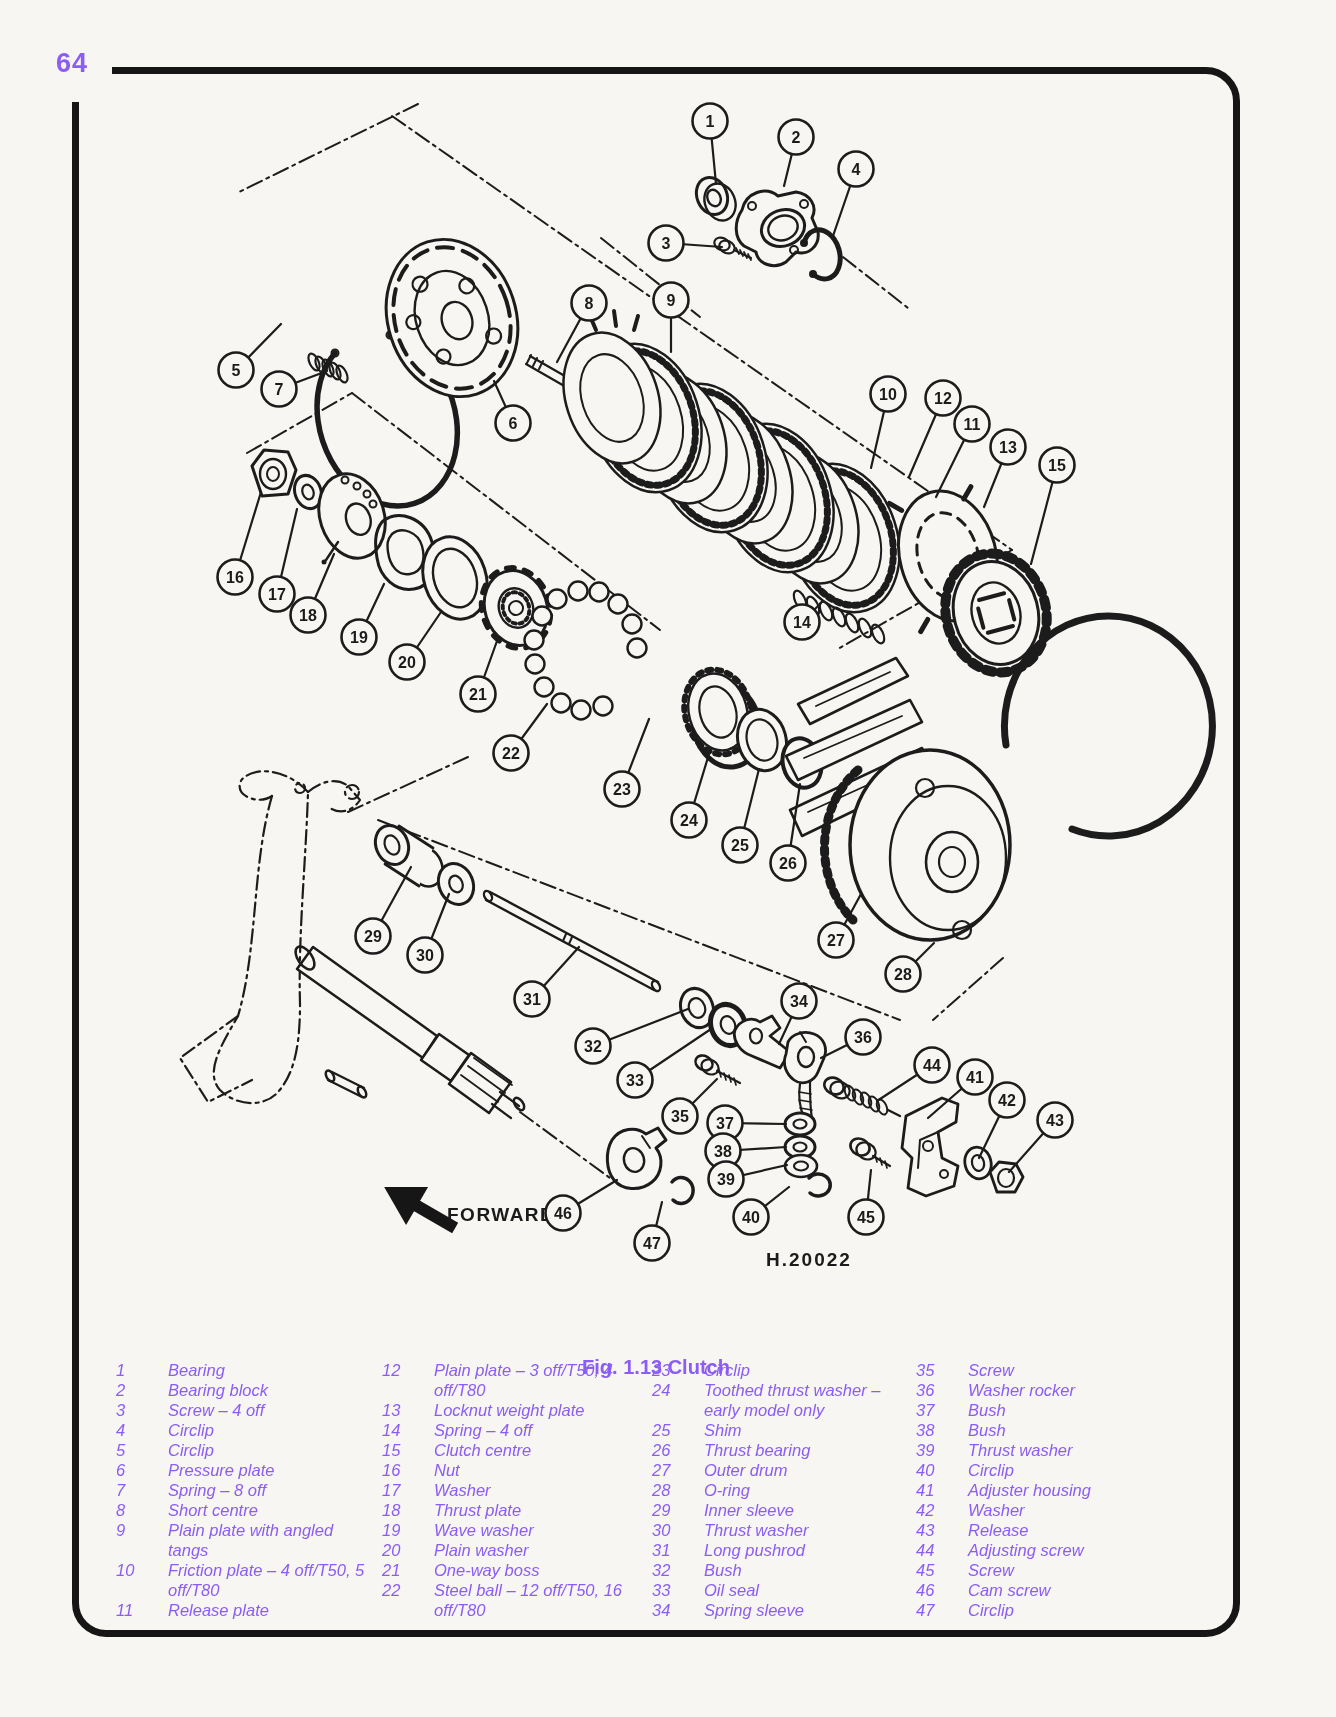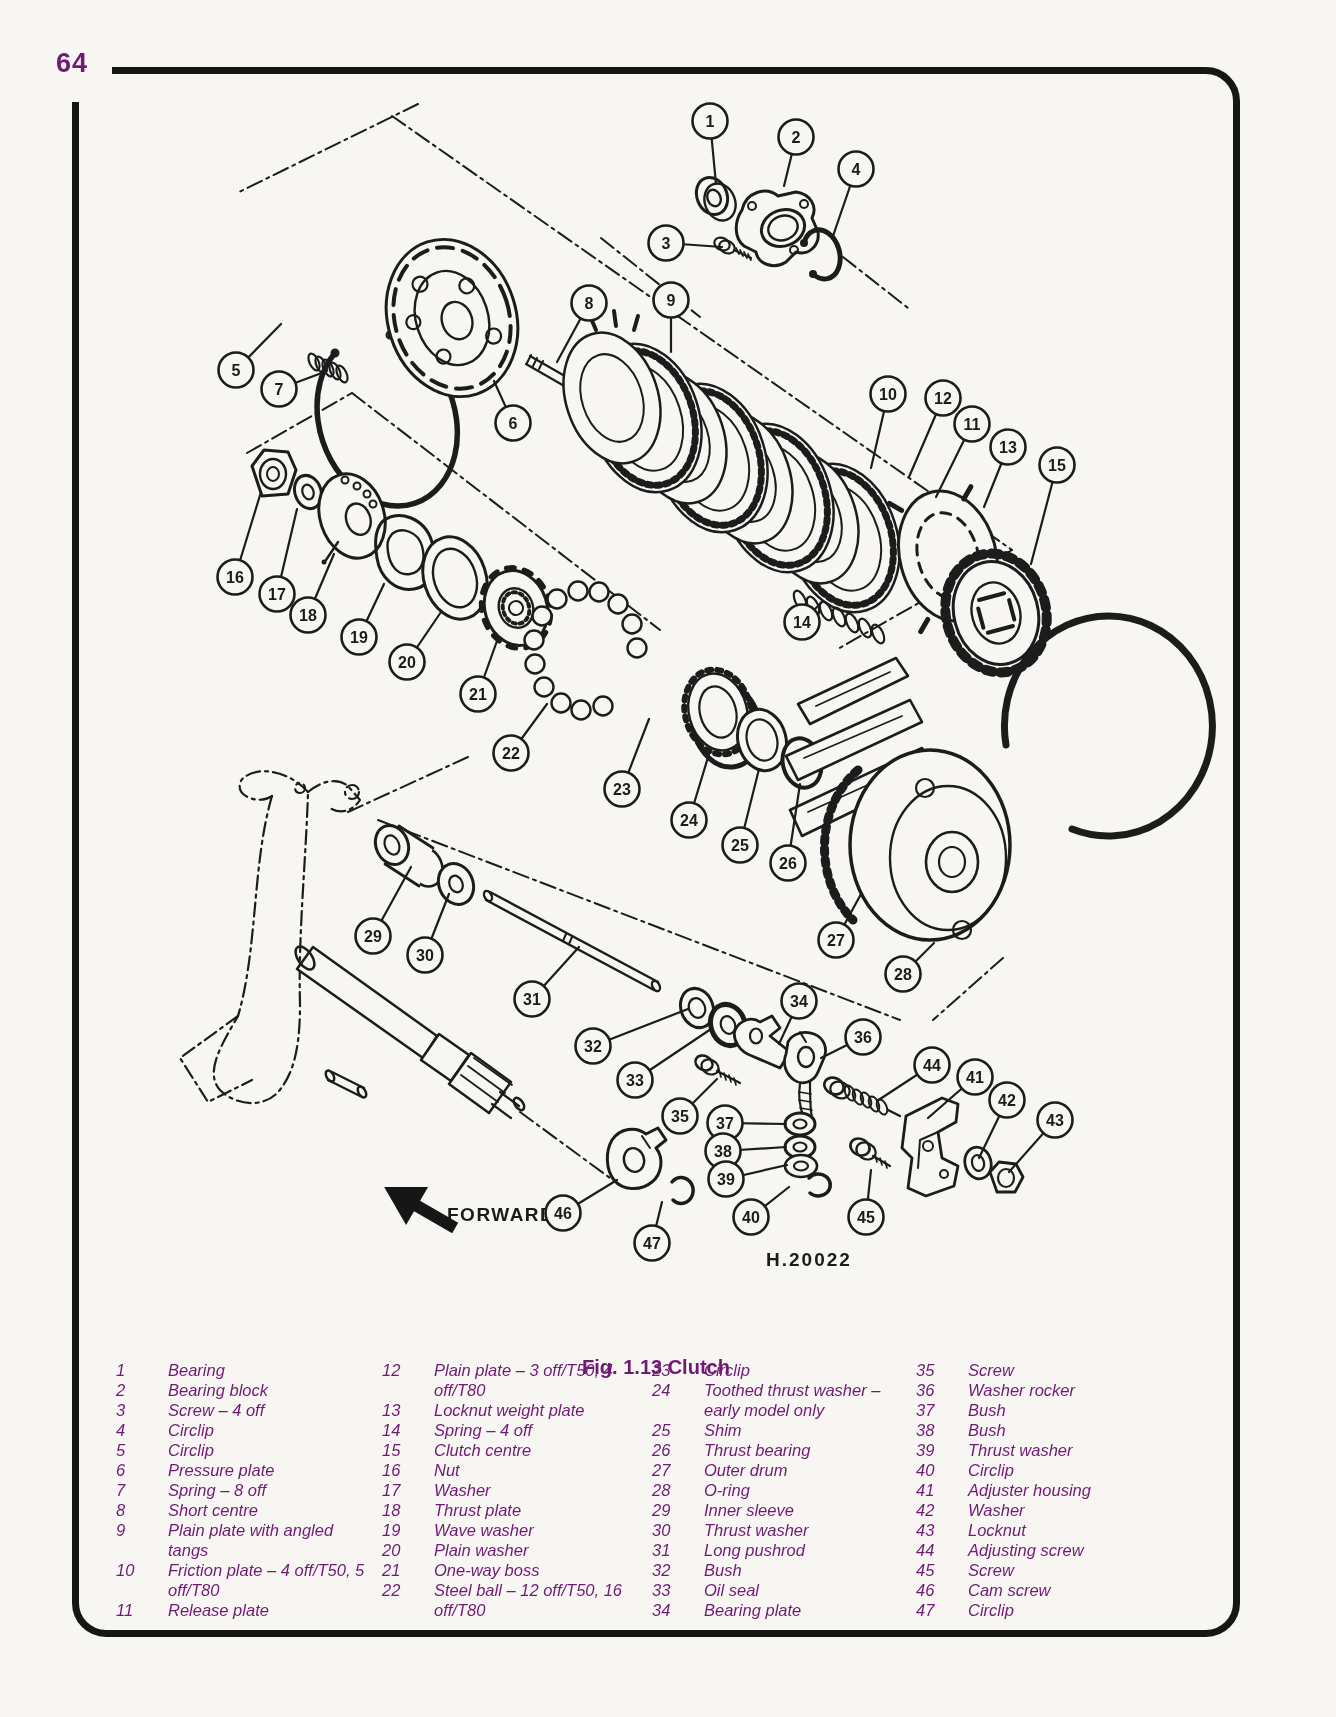--- a/index.html
+++ b/index.html
@@ -1,19 +1,19 @@
 <!DOCTYPE html>
 <html><head>
 <meta charset="utf-8">
 <style>
   html,body{margin:0;padding:0;background:#e8e6e0;}
   .page{
     position:relative;width:1336px;height:1717px;margin:0 auto;
     background:#f7f6f2;overflow:hidden;
-    font-family:"Liberation Sans",sans-serif;color:#701a75;
+    font-family:"Liberation Sans",sans-serif;color:#8b5cf6;
   }
   .frame{
     position:absolute;left:72px;top:67px;width:1168px;height:1570px;
     box-sizing:border-box;border:7px solid #161616;border-radius:34px;
     z-index:1;
   }
   .corner-patch{
     position:absolute;left:60px;top:56px;width:52px;height:46px;
     background:#f7f6f2;z-index:2;
   }
@@ -701,30 +701,30 @@
       <div class="pitem"><span class="num">24</span><span class="label">Toothed thrust washer – early model only</span></div>
       <div class="pitem"><span class="num">25</span><span class="label">Shim</span></div>
       <div class="pitem"><span class="num">26</span><span class="label">Thrust bearing</span></div>
       <div class="pitem"><span class="num">27</span><span class="label">Outer drum</span></div>
       <div class="pitem"><span class="num">28</span><span class="label">O-ring</span></div>
       <div class="pitem"><span class="num">29</span><span class="label">Inner sleeve</span></div>
       <div class="pitem"><span class="num">30</span><span class="label">Thrust washer</span></div>
       <div class="pitem"><span class="num">31</span><span class="label">Long pushrod</span></div>
       <div class="pitem"><span class="num">32</span><span class="label">Bush</span></div>
       <div class="pitem"><span class="num">33</span><span class="label">Oil seal</span></div>
-      <div class="pitem"><span class="num">34</span><span class="label">Bearing plate</span></div>
+      <div class="pitem"><span class="num">34</span><span class="label">Spring sleeve</span></div>
     </div>
   <div class="parts-col" id="col4">
       <div class="pitem"><span class="num">35</span><span class="label">Screw</span></div>
       <div class="pitem"><span class="num">36</span><span class="label">Washer rocker</span></div>
       <div class="pitem"><span class="num">37</span><span class="label">Bush</span></div>
       <div class="pitem"><span class="num">38</span><span class="label">Bush</span></div>
       <div class="pitem"><span class="num">39</span><span class="label">Thrust washer</span></div>
       <div class="pitem"><span class="num">40</span><span class="label">Circlip</span></div>
       <div class="pitem"><span class="num">41</span><span class="label">Adjuster housing</span></div>
       <div class="pitem"><span class="num">42</span><span class="label">Washer</span></div>
-      <div class="pitem"><span class="num">43</span><span class="label">Locknut</span></div>
+      <div class="pitem"><span class="num">43</span><span class="label">Release</span></div>
       <div class="pitem"><span class="num">44</span><span class="label">Adjusting screw</span></div>
       <div class="pitem"><span class="num">45</span><span class="label">Screw</span></div>
       <div class="pitem"><span class="num">46</span><span class="label">Cam screw</span></div>
       <div class="pitem"><span class="num">47</span><span class="label">Circlip</span></div>
     </div>
 </div>
 
 </body></html>

